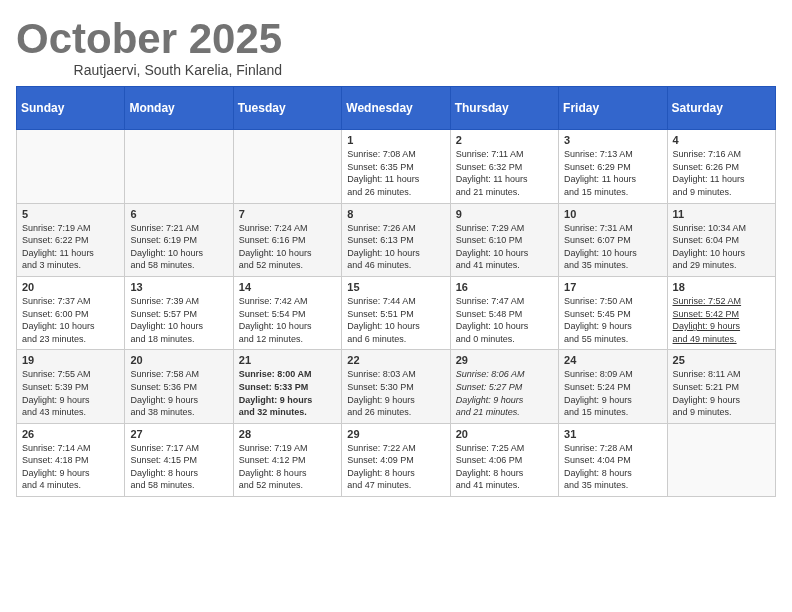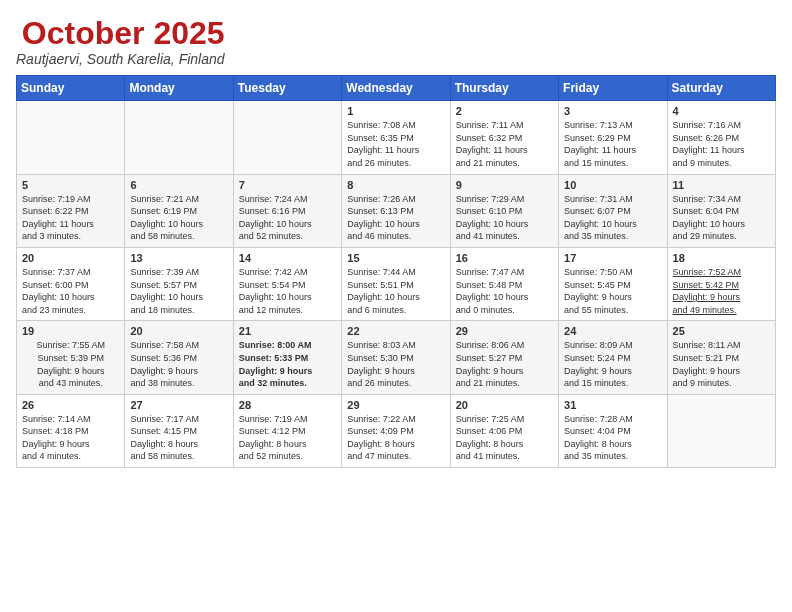--- a/index.html
+++ b/index.html
@@ -31,41 +31,40 @@
     .logo-general { color: #333; }
     .logo-blue { color: #2255aa; }
     .logo-icon {
       width: 28px;
       height: 28px;
     }
     .title-area {
       text-align: right;
     }
     .month-title {
-      font-size: 32px;
+      font-size: 42px;
       font-weight: bold;
-      color: #b91c1c;
+      color: #737373;
       line-height: 1.1;
     }
     .location {
       font-size: 14px;
       color: #444;
-      font-style: italic;
     }
     .calendar {
       width: 100%;
       border-collapse: collapse;
       border: 1px solid #ccc;
     }
     .calendar th {
       background-color: #3366cc;
       color: #fff;
       font-size: 12px;
       font-weight: bold;
-      padding: 5px 4px;
+      padding: 14px 4px;
       text-align: left;
       border: 1px solid #2255bb;
     }
     .calendar td {
       vertical-align: top;
       border: 1px solid #ccc;
       padding: 4px 5px;
       font-size: 9.5px;
       color: #333;
       width: calc(100% / 7);
@@ -187,21 +186,21 @@
         </td>
         <td>
           <span class="day-number">10</span>
           <div class="day-info" style="white-space: pre-line;">Sunrise: 7:31 AM
 Sunset: 6:07 PM
 Daylight: 10 hours
 and 35 minutes.</div>
         </td>
         <td>
           <span class="day-number">11</span>
-          <div class="day-info" style="white-space: pre-line;">Sunrise: 7:34 AM
+          <div class="day-info" style="white-space: pre-line;">Sunrise: 10:34 AM
 Sunset: 6:04 PM
 Daylight: 10 hours
 and 29 minutes.</div>
         </td>
       </tr>
       <tr>
         <td>
           <span class="day-number">20</span>
           <div class="day-info" style="white-space: pre-line;">Sunrise: 7:37 AM
 Sunset: 6:00 PM
@@ -247,21 +246,21 @@
           <span class="day-number">18</span>
           <div class="day-info" style="white-space: pre-line; text-decoration: underline;">Sunrise: 7:52 AM
 Sunset: 5:42 PM
 Daylight: 9 hours
 and 49 minutes.</div>
         </td>
       </tr>
       <tr>
         <td>
           <span class="day-number">19</span>
-          <div class="day-info" style="white-space: pre-line; text-align: center;">Sunrise: 7:55 AM
+          <div class="day-info" style="white-space: pre-line;">Sunrise: 7:55 AM
 Sunset: 5:39 PM
 Daylight: 9 hours
 and 43 minutes.</div>
         </td>
         <td>
           <span class="day-number">20</span>
           <div class="day-info" style="white-space: pre-line;">Sunrise: 7:58 AM
 Sunset: 5:36 PM
 Daylight: 9 hours
 and 38 minutes.</div>
@@ -275,21 +274,21 @@
         </td>
         <td>
           <span class="day-number">22</span>
           <div class="day-info" style="white-space: pre-line;">Sunrise: 8:03 AM
 Sunset: 5:30 PM
 Daylight: 9 hours
 and 26 minutes.</div>
         </td>
         <td>
           <span class="day-number">29</span>
-          <div class="day-info" style="white-space: pre-line;">Sunrise: 8:06 AM
+          <div class="day-info" style="white-space: pre-line; font-style: italic;">Sunrise: 8:06 AM
 Sunset: 5:27 PM
 Daylight: 9 hours
 and 21 minutes.</div>
         </td>
         <td>
           <span class="day-number">24</span>
           <div class="day-info" style="white-space: pre-line;">Sunrise: 8:09 AM
 Sunset: 5:24 PM
 Daylight: 9 hours
 and 15 minutes.</div>

